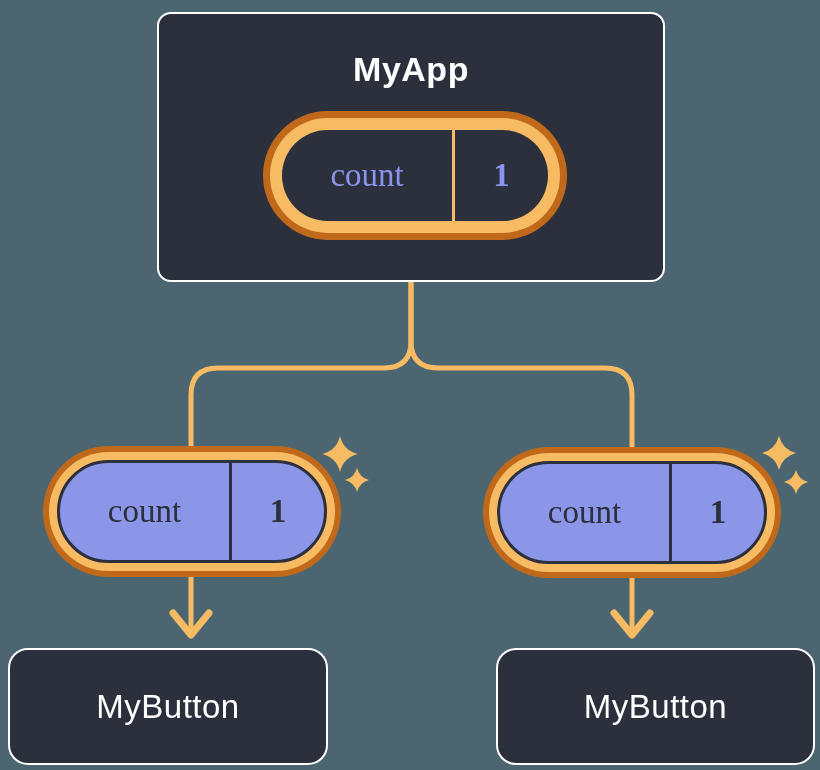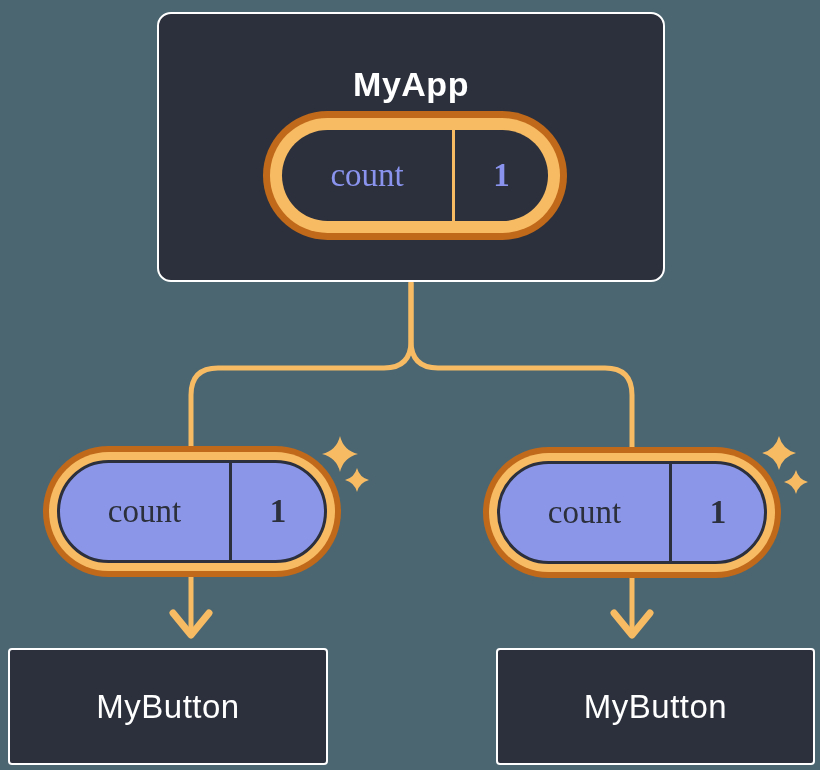--- a/index.html
+++ b/index.html
@@ -40,27 +40,27 @@
   }
   .node-app{
     left:157px; top:12px;
     width:508px; height:270px;
   }
   .node-title{
     color:#fff;
     font-size:34px;
     font-weight:600;
     text-align:center;
-    margin-top:51px;
+    margin-top:36px;
     letter-spacing:0.5px;
   }
   .node-button{
     top:648px;
     width:320px; height:117px;
-    border-radius:4px;
+    border-radius:20px;
     display:flex;
     align-items:center;
     justify-content:center;
   }
   .node-button-left{ left:8px; }
   .node-button-right{ left:496px; width:319px; }
   .node-button .node-btn-title{
     color:#fff;
     font-size:33px;
     font-weight:500;

